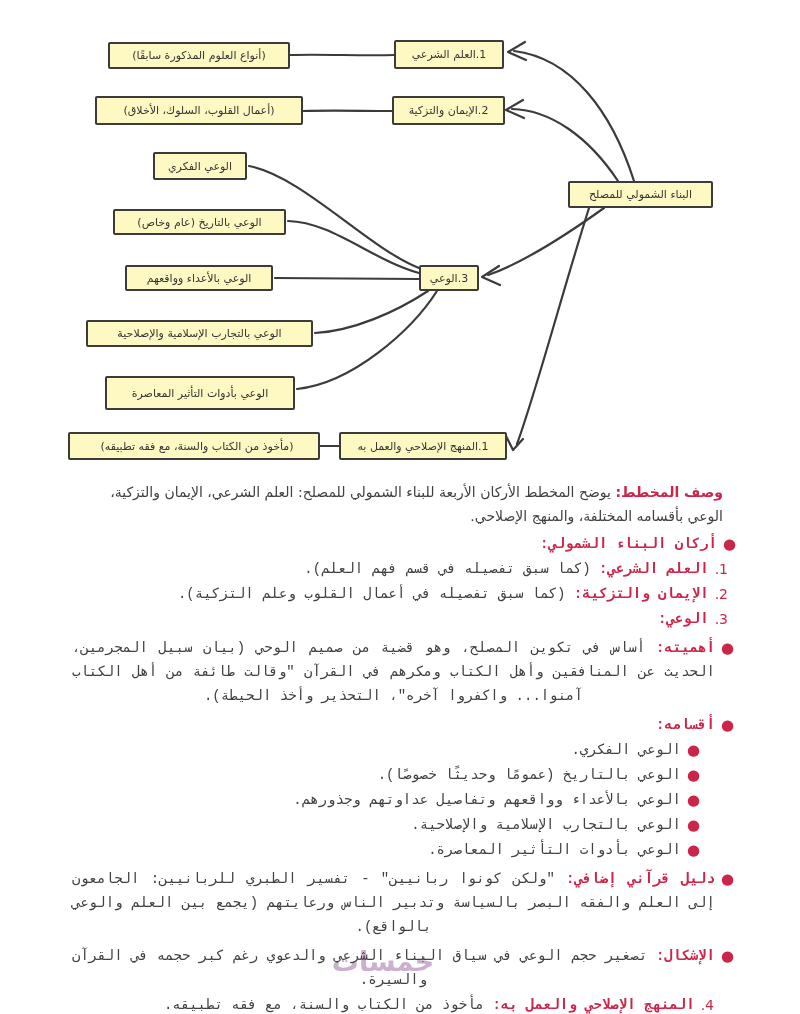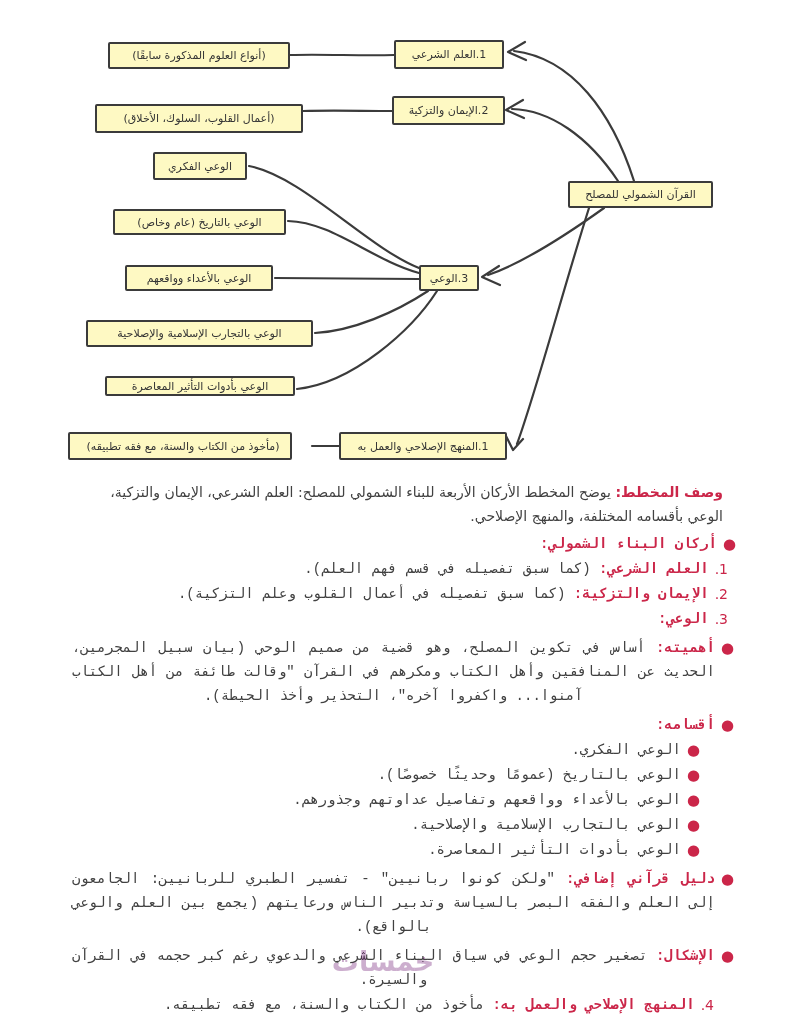--- a/index.html
+++ b/index.html
@@ -19,29 +19,29 @@
     border:2px solid #3b3b3b;border-radius:2px;
     display:flex;align-items:center;justify-content:center;
     font-size:11px;color:#353535;padding:1px 5px;white-space:nowrap;
     direction:rtl;
   }
   
   .b-center{left:568px;top:181px;width:145px;height:27px;}
   .b-n1{left:394px;top:40px;width:110px;height:29px;text-align:center;}
   .b-a1{left:108px;top:42px;width:182px;height:27px;}
   .b-n2{left:392px;top:96px;width:113px;height:29px;}
-  .b-a2{left:95px;top:96px;width:208px;height:29px;margin-top:8px;}
+  .b-a2{left:95px;top:96px;width:208px;height:29px;}
   .b-w1{left:153px;top:152px;width:94px;height:28px;}
   .b-w2{left:113px;top:209px;width:173px;height:26px;}
   .b-w3{left:125px;top:265px;width:148px;height:26px;}
   .b-n3{left:419px;top:265px;width:60px;height:26px;}
   .b-w4{left:86px;top:320px;width:227px;height:27px;}
-  .b-w5{left:105px;top:376px;width:190px;height:20px;}
+  .b-w5{left:105px;top:376px;width:190px;height:34px;}
   .b-n4{left:339px;top:432px;width:168px;height:28px;}
-  .b-a4{left:68px;top:432px;width:224px;height:28px;padding-left:11px;}
+  .b-a4{left:68px;top:432px;width:252px;height:28px;padding-left:11px;}
   
   .content{
     position:absolute;top:472px;right:0;left:0;
     padding:6px 64px 0 72px;
     font-size:14px;color:#414141;line-height:24px;direction:rtl;
   }
   .para{margin:2px 13px 4px 0;text-align:right;}
   .row{display:flex;gap:6px;margin:1px 0;align-items:flex-start;}
   .row .t{flex:1;text-align:right;font-family:Liberation Mono, monospace;}
   .t.jc{text-align:justify;text-align-last:center;}
@@ -83,21 +83,21 @@
       <path d="M 589 208 C 563 290 536 392 517 444"></path>
       <path d="M 506 436 L 513 450 L 523 439"></path>
 
       <path d="M 419 268 C 368 248 302 176 249 166"></path>
       <path d="M 419 273 C 372 260 332 222 288 221"></path>
       <path d="M 419 279 C 370 279 322 278 275 278"></path>
       <path d="M 428 291 C 396 312 353 331 315 333"></path>
       <path d="M 437 291 C 412 330 353 383 297 389"></path>
     </svg>
 
-    <div class="dbox b-center">القرآن الشمولي للمصلح</div>
+    <div class="dbox b-center">البناء الشمولي للمصلح</div>
     <div class="dbox b-n1">1.العلم الشرعي</div>
     <div class="dbox b-a1">(أنواع العلوم المذكورة سابقًا)</div>
     <div class="dbox b-n2">2.الإيمان والتزكية</div>
     <div class="dbox b-a2">(أعمال القلوب، السلوك، الأخلاق)</div>
     <div class="dbox b-n3">3.الوعي</div>
     <div class="dbox b-w1">الوعي الفكري</div>
     <div class="dbox b-w2">الوعي بالتاريخ (عام وخاص)</div>
     <div class="dbox b-w3">الوعي بالأعداء وواقعهم</div>
     <div class="dbox b-w4">الوعي بالتجارب الإسلامية والإصلاحية</div>
     <div class="dbox b-w5">الوعي بأدوات التأثير المعاصرة</div>

